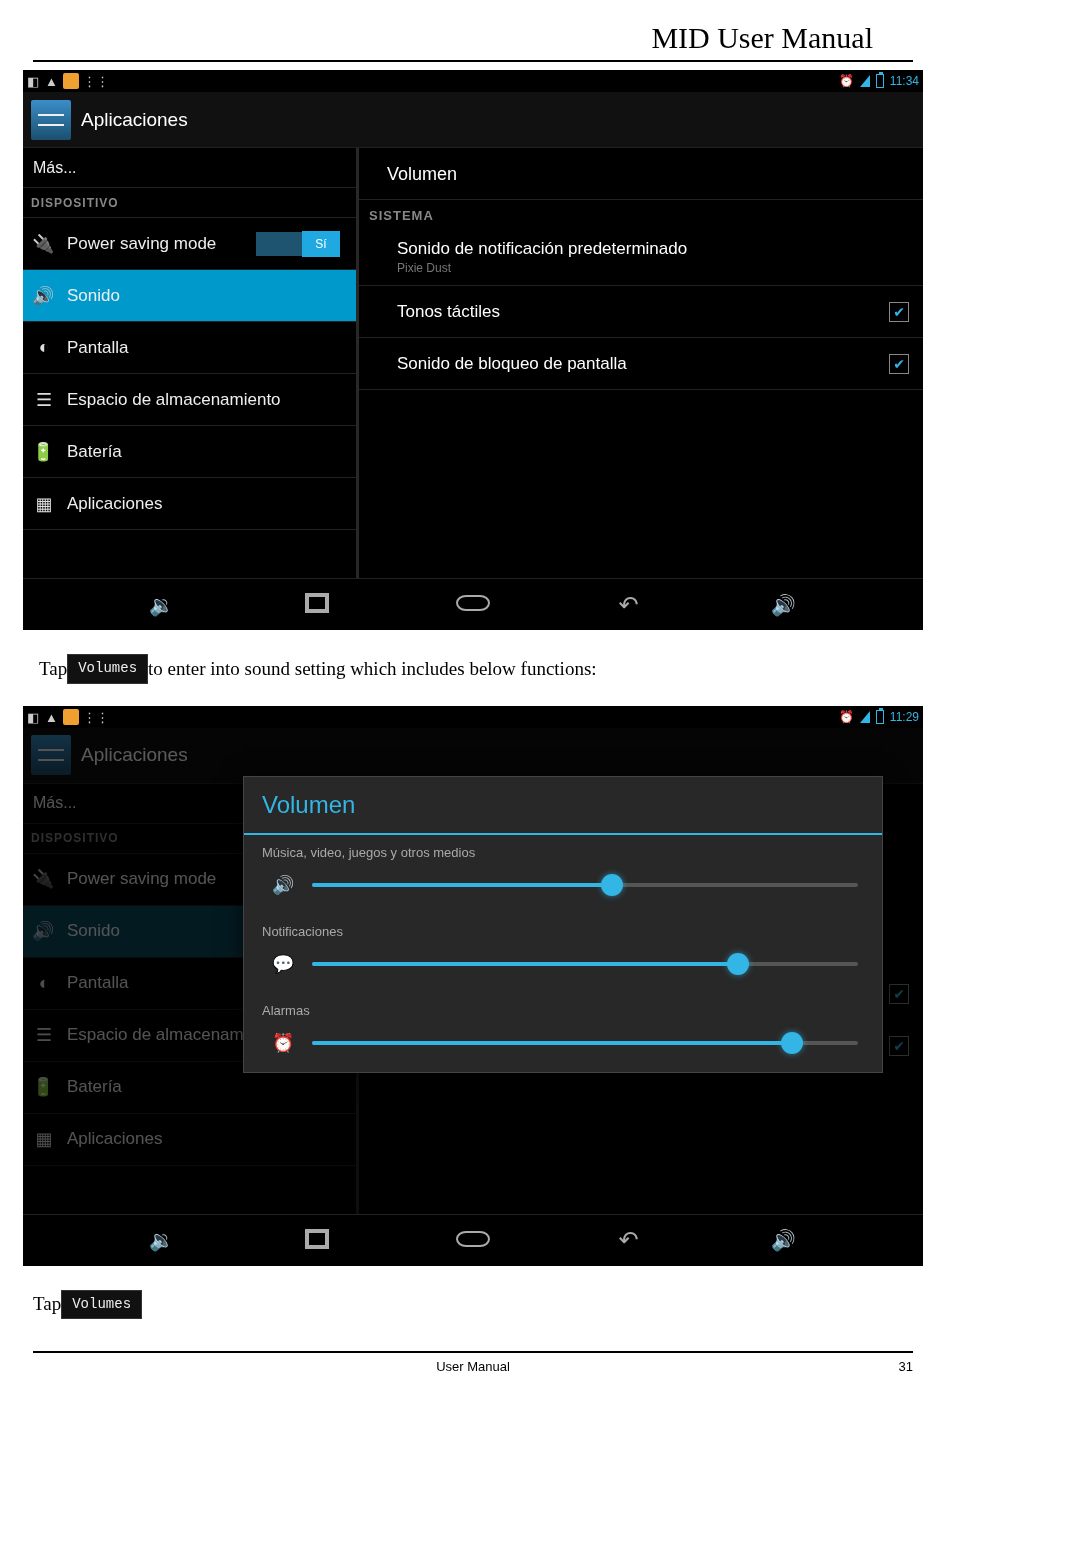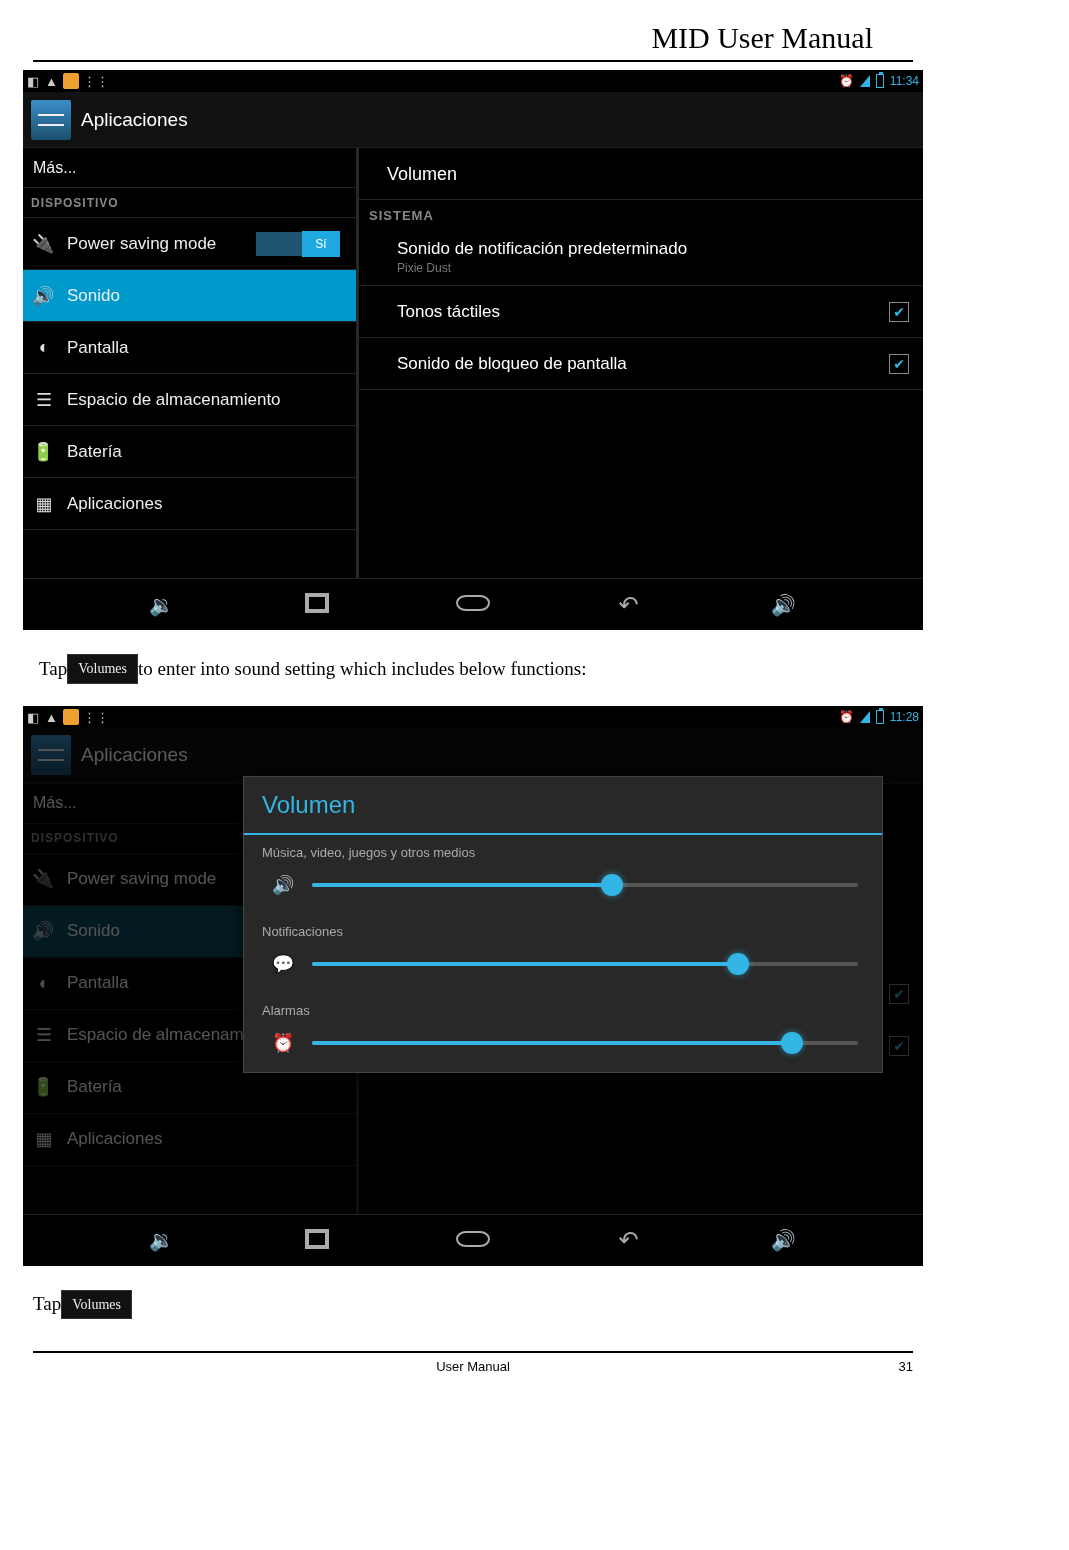--- a/index.html
+++ b/index.html
@@ -195,21 +195,21 @@
     flex-wrap:wrap;
     gap:0;
   }
   .volumes-chip {
     display:inline-block;
     background:#111;
     color:#eee;
     padding: 4px 10px;
     font-size:14px;
     border:1px solid #333;
-    font-family: Liberation Serif, serif;
+    font-family: Liberation Mono, monospace;
   }
 
   
   .dimmed { opacity:0.35; }
   .dialog-overlay {
     position:absolute;
     top:70px; left:220px;
     width: 640px;
     background:#282828;
     border:1px solid #444;
@@ -366,21 +366,21 @@
       <div class="status-left">
         <span class="stat-icon stat-ico-warn">◧</span>
         <span class="stat-icon stat-ico-warn">▲</span>
         <span class="stat-ico-orange"></span>
         <span class="stat-icon stat-ico-warn">⋮⋮</span>
       </div>
       <div class="status-right">
         <span>⏰</span>
         <span class="signal-ico"></span>
         <span class="battery-ico"></span>
-        <span>11:28</span>
+        <span>11:29</span>
       </div>
     </div>
 
     <div class="app-header dimmed">
       <div class="settings-ico">
           <div class="settings-sliders"></div>
         </div>
       <div class="app-title">Aplicaciones</div>
     </div>
 

